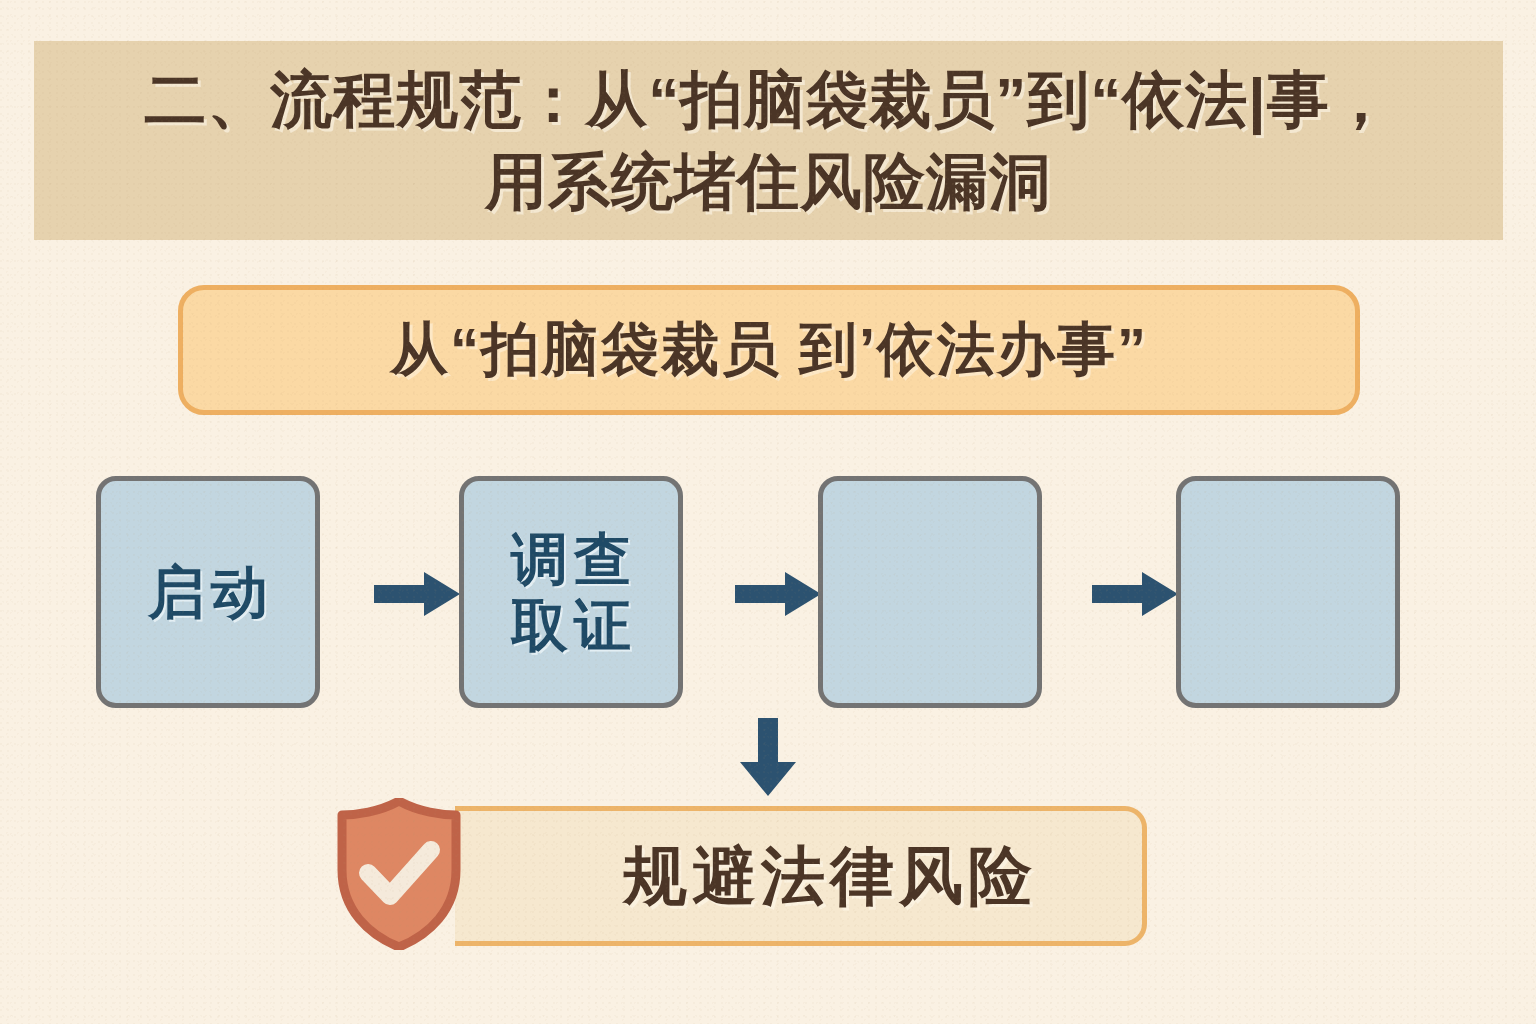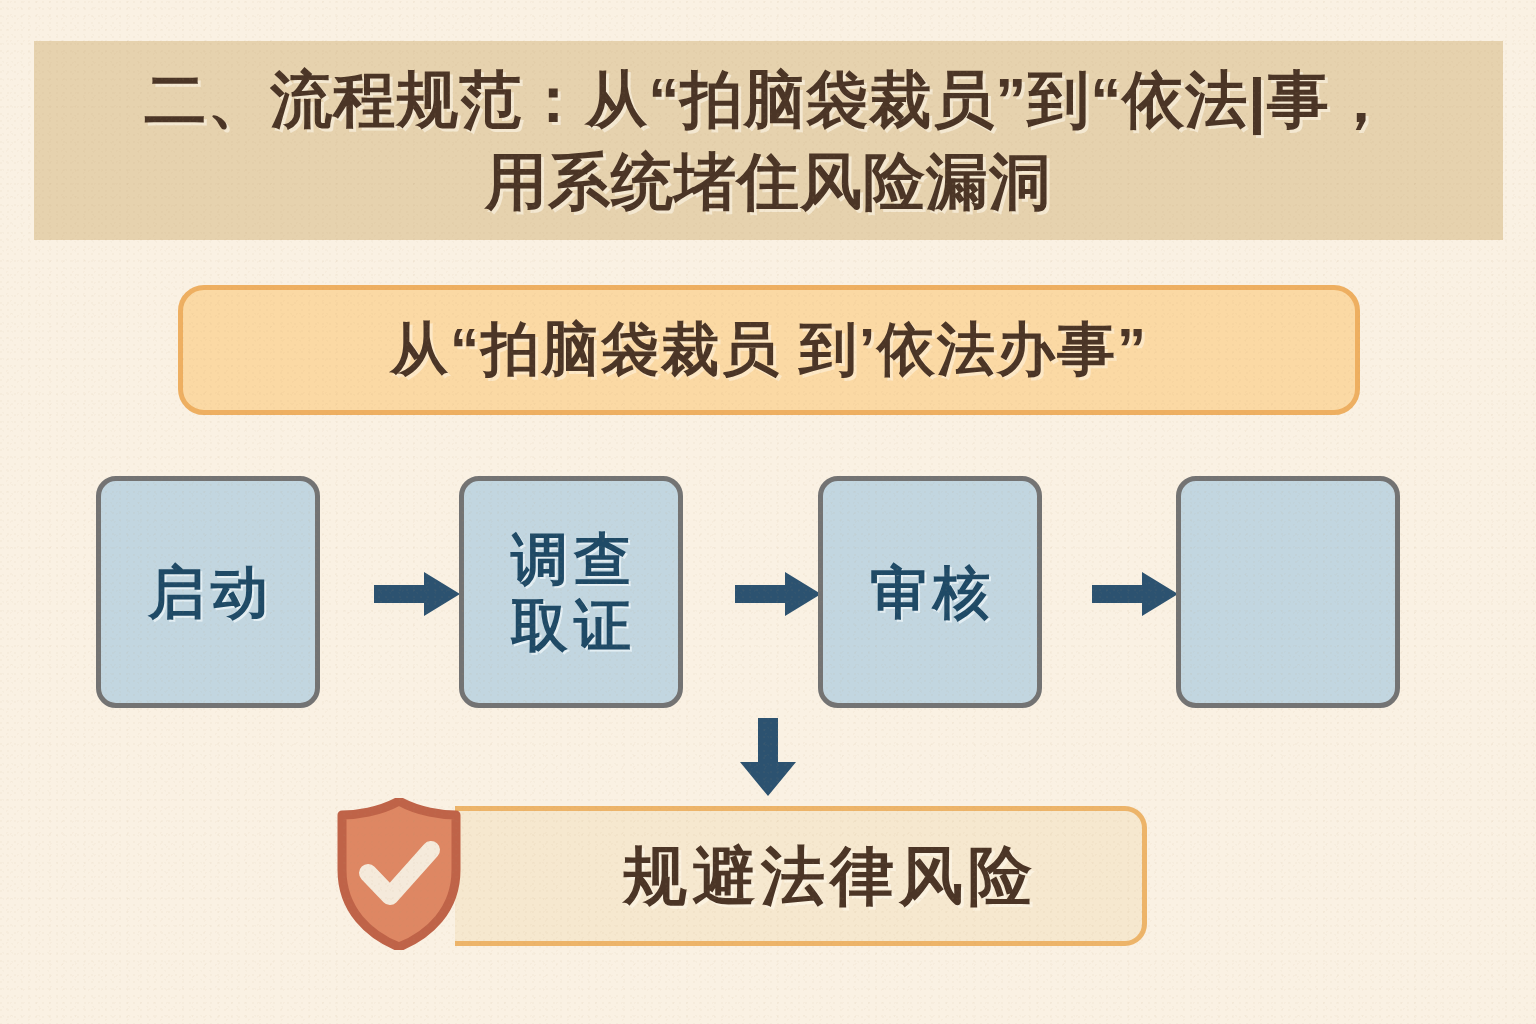--- a/index.html
+++ b/index.html
@@ -199,21 +199,20 @@
     <div class="ln">取证</div>
   </div>
 
   <div class="arrow-right" id="arrow-1">
     <svg viewBox="0 0 86 44" width="86" height="44" aria-hidden="true">
       <path d="M0 13 H50 V0 L86 22 L50 44 V31 H0 Z" fill="#2C5270"></path>
     </svg>
   </div>
 
   <div class="flow-box" id="flow-box-2">
-    <div class="ln">审核</div>
   </div>
 
   <div class="arrow-right" id="arrow-2">
     <svg viewBox="0 0 86 44" width="86" height="44" aria-hidden="true">
       <path d="M0 13 H50 V0 L86 22 L50 44 V31 H0 Z" fill="#2C5270"></path>
     </svg>
   </div>
 
   <div class="flow-box" id="flow-box-3">
   </div>

